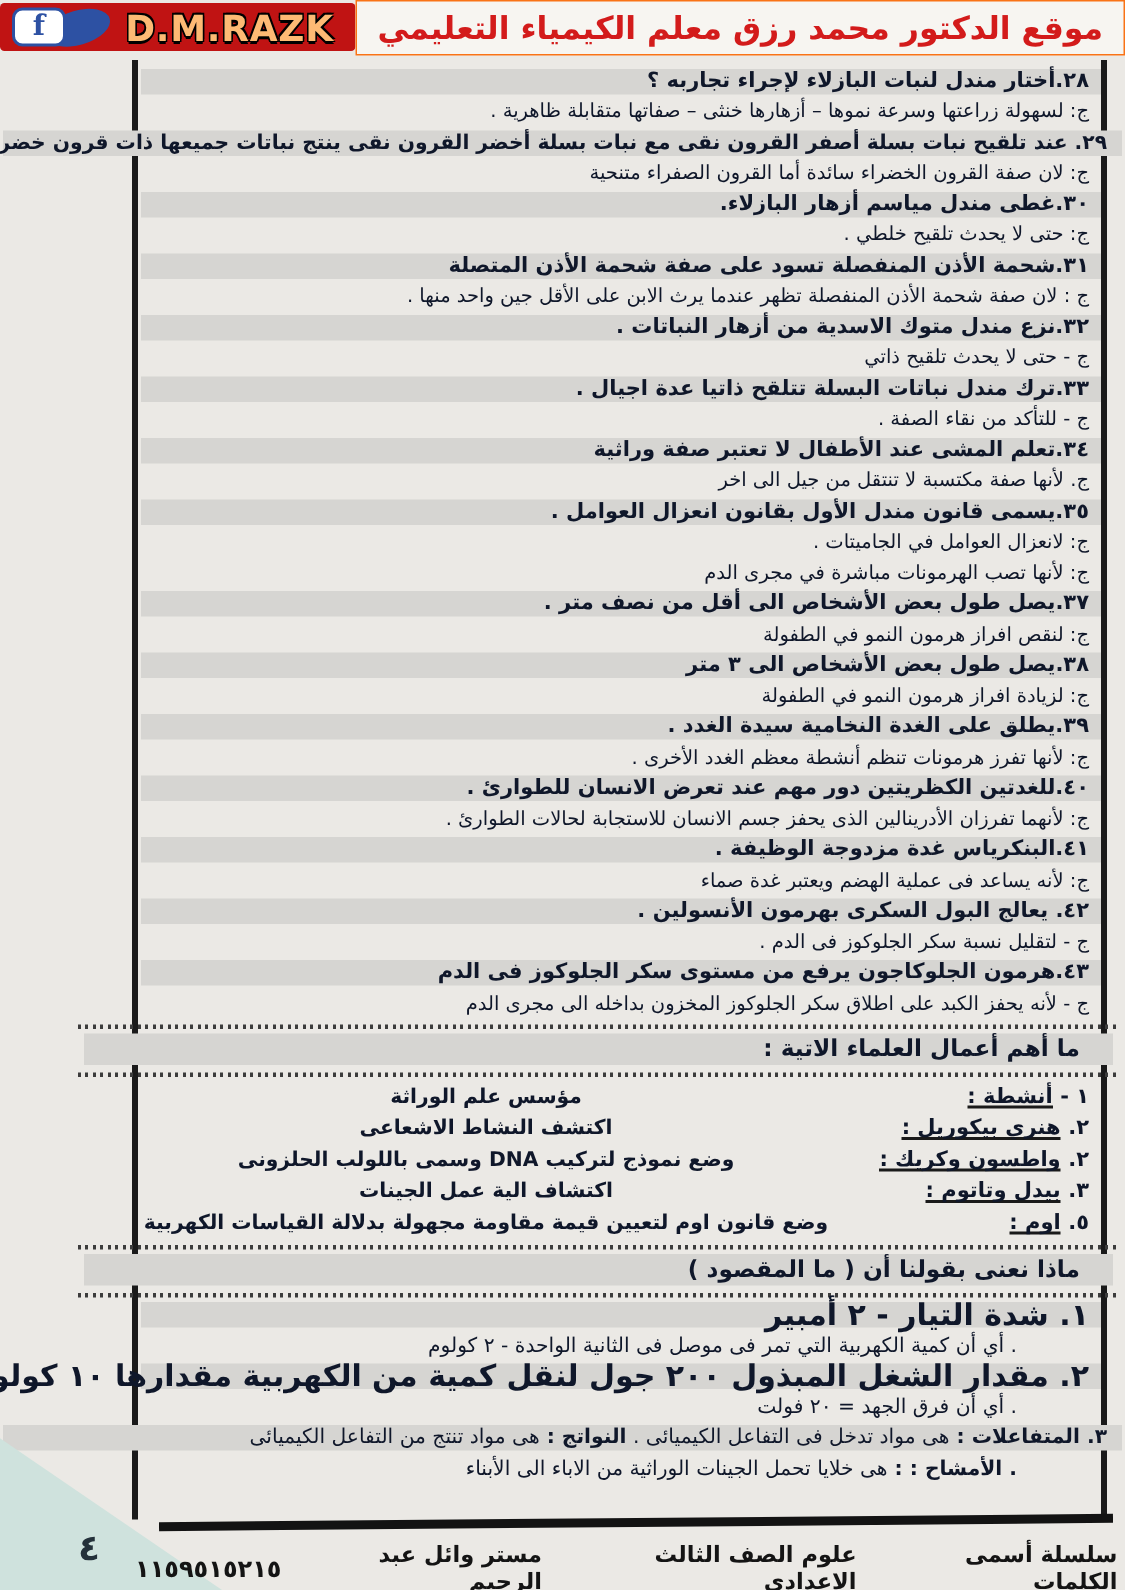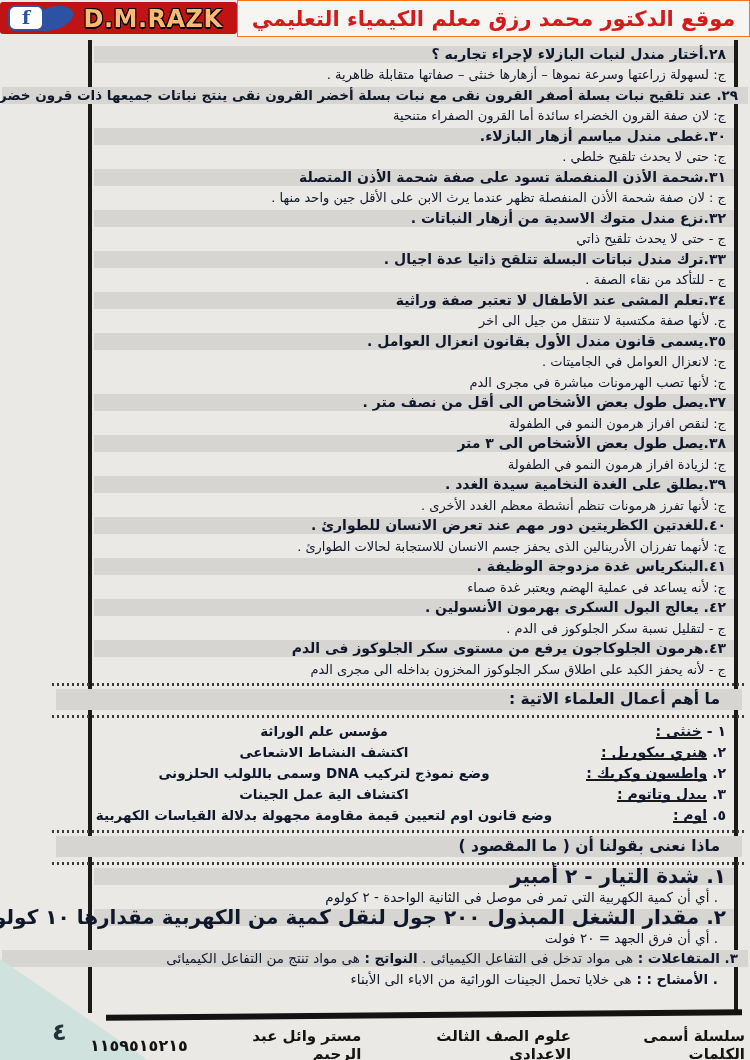--- a/index.html
+++ b/index.html
@@ -45,21 +45,21 @@
   
   .sci-row{height:16px;line-height:16px;margin:5px 16px 0 94px;display:flex;
     white-space:nowrap;}
   .sci-right{display:flex;gap:5px;width:180px;padding-right:8px;box-sizing:border-box;}
   .sci-num{font-weight:bold;font-size:14px;}
   .sci-name{font-weight:bold;font-size:14px;border-bottom:2px solid #1a1a1a;padding-bottom:1px;}
   .sci-desc{flex:1;text-align:center;font-size:13.5px;font-weight:bold;}
 
   
   .drow.d-q{background:#d6d5d2;font-weight:bold;font-size:20px;}
-  .drow.d-a{padding-right:16px;font-size:13.5px;}
+  .drow.d-a{padding-right:56px;font-size:13.5px;}
   .drow.d-full{margin-left:2px;margin-right:2px;background:#d6d5d2;
     font-size:13.5px;padding-right:10px;}
   .seg-b{font-weight:bold;}
 
   
   #corner-triangle{position:absolute;left:0;top:950px;width:148px;height:110px;
     background:#cfe2dd;clip-path:polygon(0 8%,0 100%,100% 100%);}
   #page-number{position:absolute;left:52px;top:1018px;font-size:24px;font-weight:bold;
     color:#24313a;z-index:3;}
   #footer{position:absolute;left:90px;top:1027px;width:655px;display:flex;direction:rtl;
@@ -122,21 +122,21 @@
       </div>
 
     <div class="dotted"></div>
     <div class="sec-title">ما أهم أعمال العلماء الاتية :</div>
     <div class="dotted"></div>
 
     <div id="scientists-list">
         <div class="sci-row">
           <span class="sci-right">
             <span class="sci-num">١ -</span>
-            <span class="sci-name">خنثى :</span>
+            <span class="sci-name">أنشطة :</span>
           </span>
           <span class="sci-desc">مؤسس علم الوراثة</span>
         </div>
         <div class="sci-row">
           <span class="sci-right">
             <span class="sci-num">٢.</span>
             <span class="sci-name">هنري بيكوريل :</span>
           </span>
           <span class="sci-desc">اكتشف النشاط الاشعاعى</span>
         </div>

